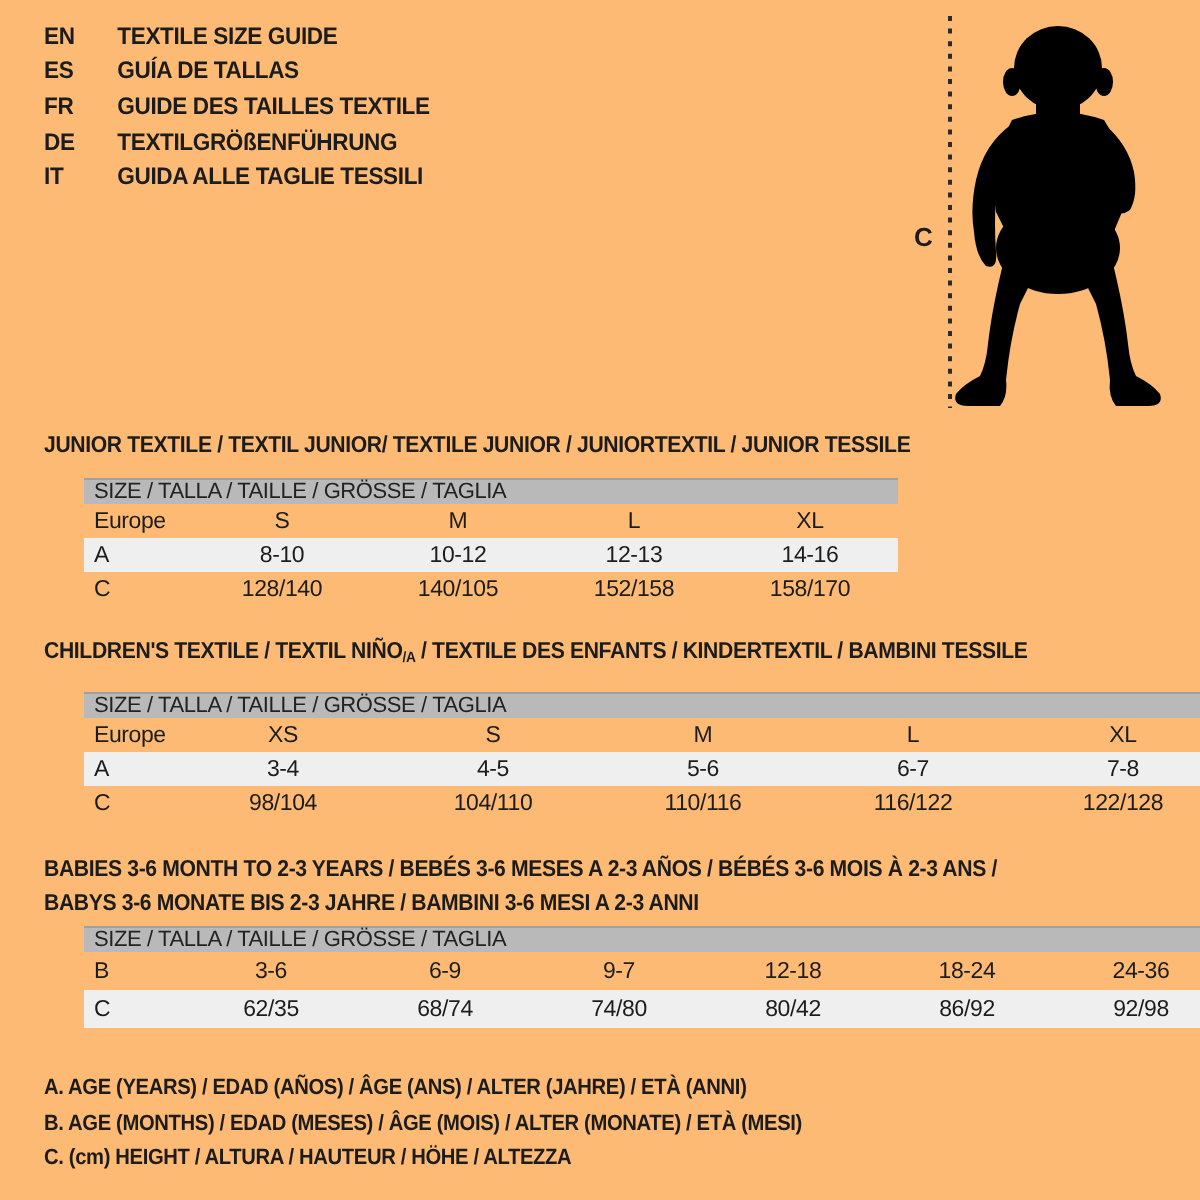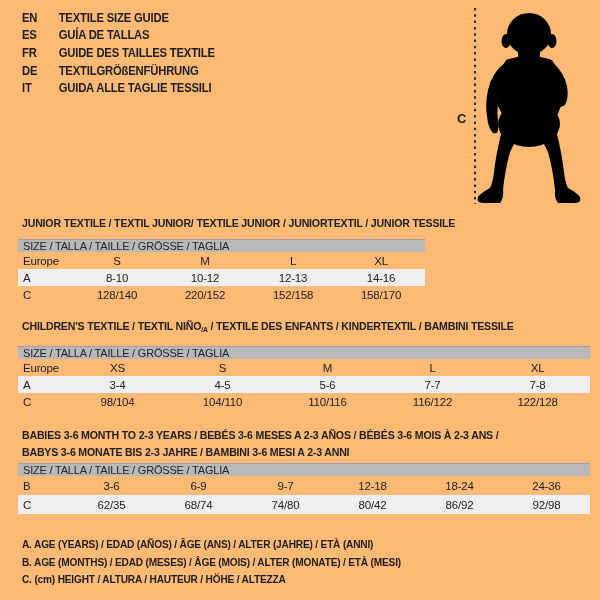--- a/index.html
+++ b/index.html
@@ -15,21 +15,21 @@
 
   
   .figure-svg { position:absolute; left:438px; top:2px; }
 
   
   .sec-title { position:absolute; font-size:11.5px; font-weight:bold; letter-spacing:-0.2px; transform:scaleX(0.92); transform-origin:0 0; white-space:nowrap; }
   .sec-title .tline { height:17px; line-height:17px; }
   sub.tsub { font-size:7.5px; vertical-align:-2px; font-weight:bold; }
 
   
-  .tbl { position:absolute; font-size:11.5px; letter-spacing:-0.2px; }
+  .tbl { position:absolute; font-size:11.5px; letter-spacing:-0.2px;margin-left:24px; }
   .bar { height:13px; background:#b9b9b9; border-top:1px solid #a0a0a0; display:flex; align-items:center; padding-left:5px; box-sizing:border-box; font-size:11px; color:#222; }
   .trow { display:flex; align-items:center; }
   .t1 .trow, .t2 .trow { height:17px; }
   .t3 .trow { height:19px; }
   .shaded { background:#efefef; }
   .lab { padding-left:5px; box-sizing:border-box; }
   .cell { text-align:center; }
   .t1 { width:407px; } .t1 .bar { width:407px; } .t1 .lab { width:55px; } .t1 .cell { width:88px; }
   .t2 { width:572px; } .t2 .bar { width:572px; } .t2 .lab { width:47px; } .t2 .cell { width:105px; }
   .t3 { width:572px; } .t3 .bar { width:572px; } .t3 .lab { width:50px; } .t3 .cell { width:87px;text-align:center; }
@@ -98,21 +98,21 @@
     <div class="trow shaded">
       <span class="lab">A</span>
       <span class="cell">8-10</span>
       <span class="cell">10-12</span>
       <span class="cell">12-13</span>
       <span class="cell">14-16</span>
     </div>
     <div class="trow">
       <span class="lab">C</span>
       <span class="cell">128/140</span>
-      <span class="cell">220/152</span>
+      <span class="cell">140/105</span>
       <span class="cell">152/158</span>
       <span class="cell">158/170</span>
     </div>
   </div>
 
   <div class="sec-title" style="left:22px; top:320px;">
     <span>CHILDREN'S TEXTILE / TEXTIL NIÑO</span><sub class="tsub">/A</sub><span> / TEXTILE DES ENFANTS / KINDERTEXTIL / BAMBINI TESSILE</span>
   </div>
   <div class="tbl t2" style="left:18px; top:346px;">
     <div class="bar">
@@ -124,21 +124,21 @@
       <span class="cell">S</span>
       <span class="cell">M</span>
       <span class="cell">L</span>
       <span class="cell">XL</span>
     </div>
     <div class="trow shaded">
       <span class="lab">A</span>
       <span class="cell">3-4</span>
       <span class="cell">4-5</span>
       <span class="cell">5-6</span>
-      <span class="cell">7-7</span>
+      <span class="cell">6-7</span>
       <span class="cell">7-8</span>
     </div>
     <div class="trow">
       <span class="lab">C</span>
       <span class="cell">98/104</span>
       <span class="cell">104/110</span>
       <span class="cell">110/116</span>
       <span class="cell">116/122</span>
       <span class="cell">122/128</span>
     </div>

